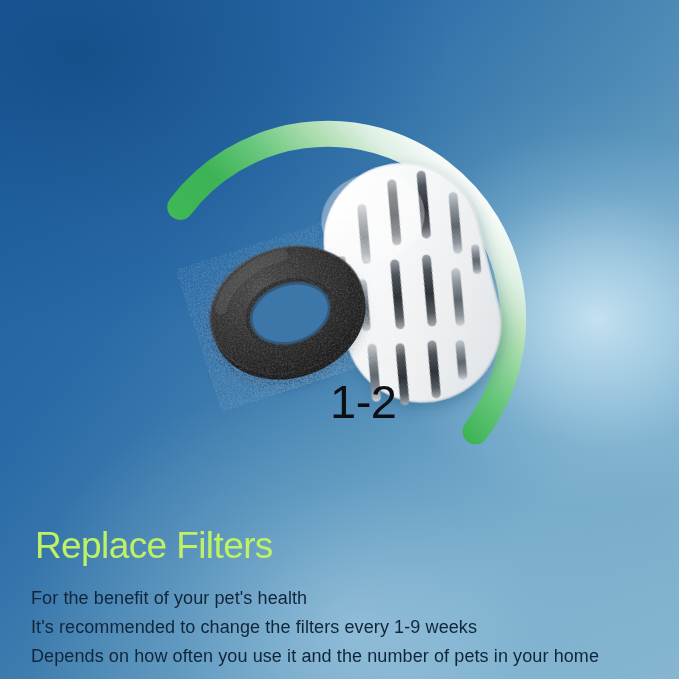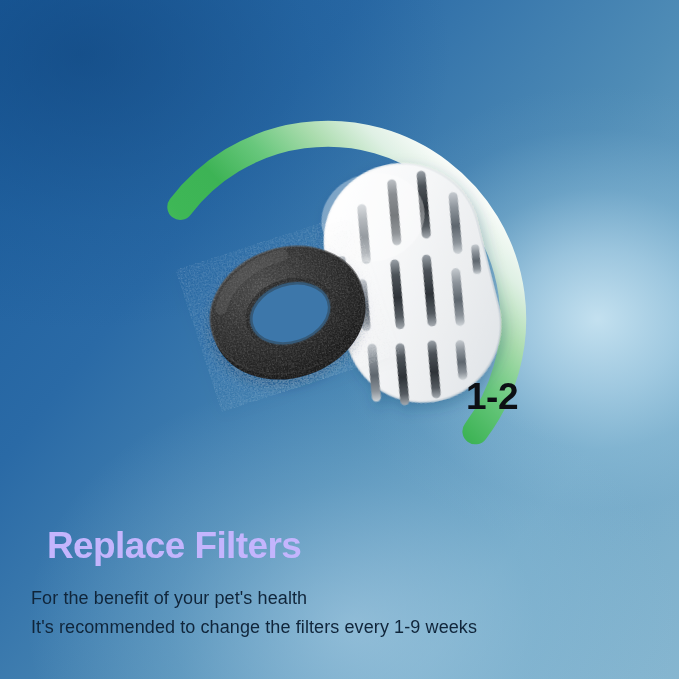--- a/index.html
+++ b/index.html
@@ -53,44 +53,43 @@
     width: 679px; height: 679px;
     pointer-events: none;
   }
 
   
   .weeks-label {
     position: absolute;
     left: 330px;
     top: 378px;
     width: 215px;
-    text-align: right;
     color: #0d0f14;
-    font-weight: 700;
-    font-size: 37px;
+    font-weight: 400;
+    font-size: 47px;
     line-height: 1.03;
     letter-spacing: -0.5px;
   }
   .weeks-label .line1 { display: block; padding-right: 27px; }
   .weeks-label .line2 { display: block; }
 
   
   .copy-block {
     position: absolute;
     left: 31px;
     top: 527px;
     width: 600px;
   }
   .headline {
-    color: #c4b5fd;
-    font-weight: 700;
+    color: #bef264;
+    font-weight: 400;
     font-size: 37px;
     letter-spacing: -0.6px;
     line-height: 1.05;
-    margin: 0 0 18px 16px;
+    margin: 0 0 18px 4px;
   }
   .copy-line {
     color: #10253a;
     font-size: 18px;
     line-height: 1.62;
     letter-spacing: 0.1px;
     white-space: nowrap;
   }
 </style>
 </head>
@@ -271,15 +270,16 @@
   </div>
 
   <div class="weeks-label">
     <span class="line1">1-2</span>
   </div>
 
   <div class="copy-block">
     <h1 class="headline">Replace Filters</h1>
     <div class="copy-line">For the benefit of your pet's health</div>
     <div class="copy-line">It's recommended to change the filters every 1-9 weeks</div>
+    <div class="copy-line">Depends on how often you use it and the number of pets in your home</div>
   </div>
 
 </div>
 
 </body></html>

